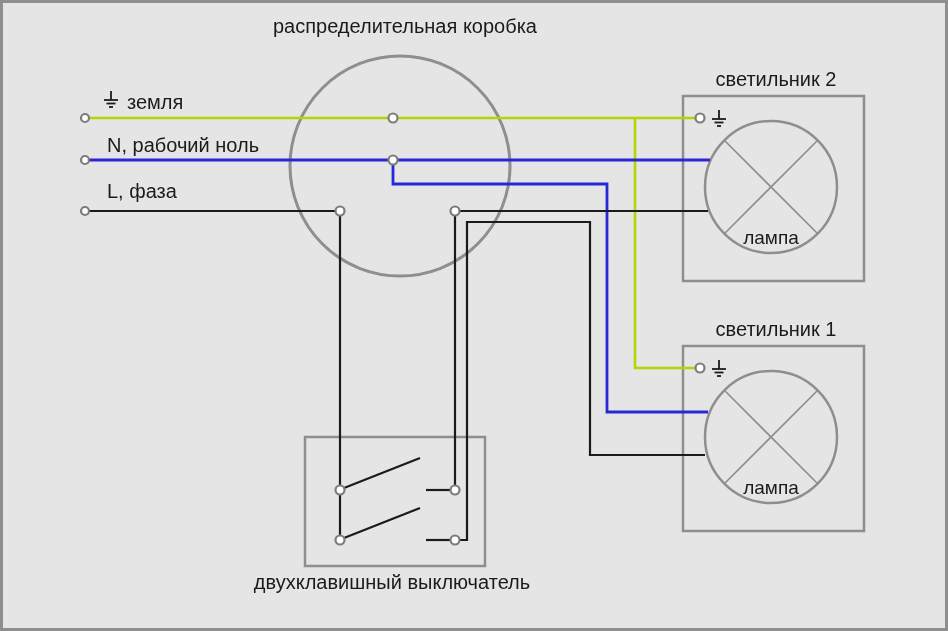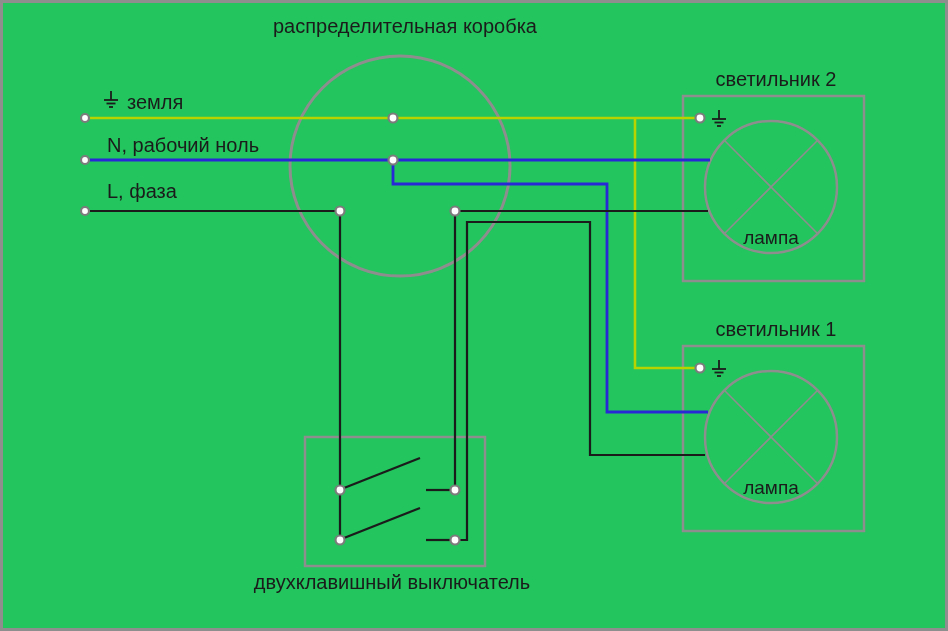--- a/index.html
+++ b/index.html
@@ -1,16 +1,16 @@
 <!DOCTYPE html>
 <html><head>
 <meta charset="utf-8">
 <style>
   html,body{margin:0;padding:0;background:#ffffff;}
-  .canvas{width:948px;height:631px;position:relative;background:#22c55e;overflow:hidden;text-align:center;}
+  .canvas{width:948px;height:631px;position:relative;background:#e5e5e5;overflow:hidden;text-align:center;}
   svg{display:block;}
   text{font-family:"Liberation Sans","DejaVu Sans",sans-serif;fill:#1b1b1b;}
   .lbl{font-size:20px;}
   .lbl-sm{font-size:19px;}
   .outline{fill:none;stroke:#8e8e8e;}
   .thin{fill:none;stroke:#8e8e8e;stroke-width:1.6;}
   .term{fill:#ffffff;stroke:#7c7c7c;stroke-width:2.2;}
   .wire{fill:none;stroke-linecap:butt;stroke-linejoin:miter;}
   .gsym{stroke:#1b1b1b;stroke-width:1.8;fill:none;stroke-linecap:butt;}
 </style>

